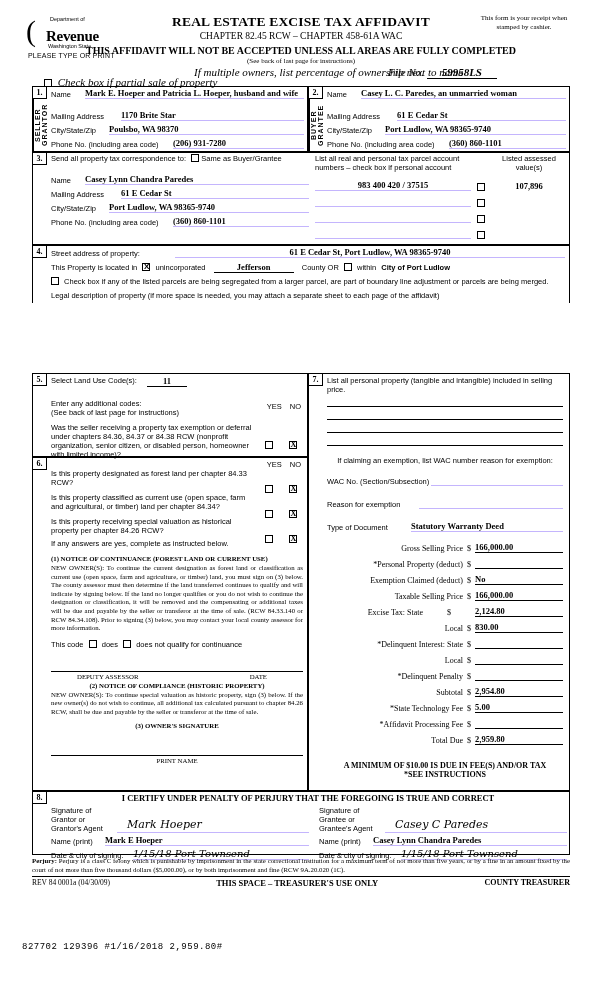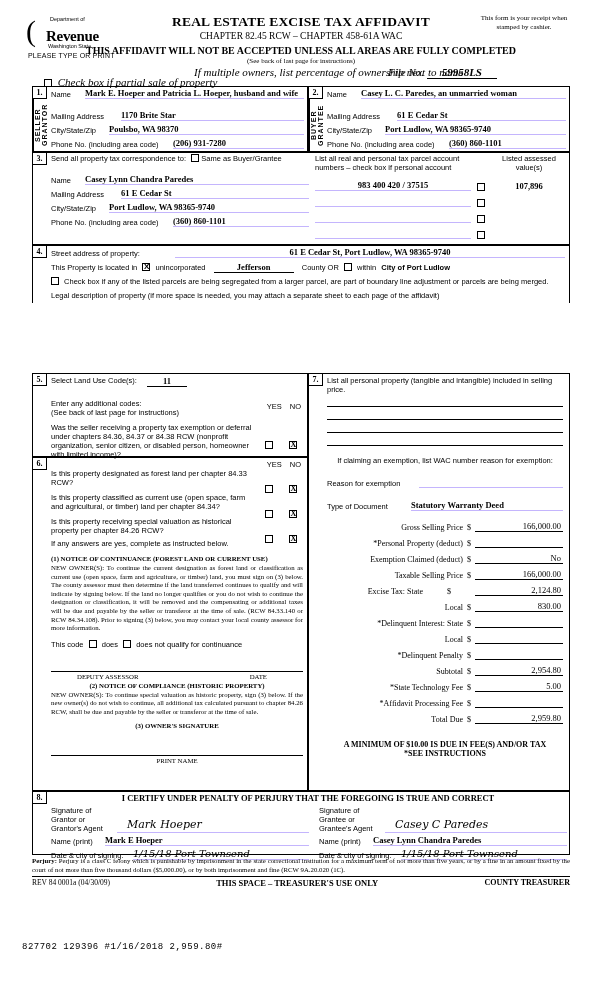--- a/index.html
+++ b/index.html
@@ -25,21 +25,21 @@
   .vtab{position:absolute;left:0;top:12px;width:14px;bottom:0;border-right:1px solid #000;font-size:7px;font-weight:bold;text-align:center;writing-mode:vertical-rl;transform:rotate(180deg);display:flex;align-items:center;justify-content:center;font-family:"Liberation Sans",sans-serif;letter-spacing:1px;}
   .ul{border-bottom:1px solid #000;display:inline-block;}
   .row{position:absolute;font-size:11px;font-style:italic;}
   .cb{display:inline-block;width:8px;height:8px;border:1px solid #000;vertical-align:-1px;box-sizing:border-box;position:relative;}
   .cb.x::after{content:"X";position:absolute;left:0.5px;top:-2px;font-size:8px;line-height:9px;font-weight:bold;}
   .small{font-size:6.8px;}
   .ln{border-bottom:1px solid #c4b5fd;}
   .amtline{display:flex;align-items:flex-end;font-size:8px;}
   .amtlabel{flex:1;text-align:right;padding-right:4px;font-size:8px;}
   .amtdollar{width:8px;}
-  .amtval{width:86px;border-bottom:1px solid #000;text-align:right;font-weight:normal;font-size:8.5px;padding-right:2px;}
+  .amtval{width:86px;border-bottom:1px solid #000;font-weight:bold;font-size:8.5px;padding-right:2px;}
   .cursive{font-family:"DejaVu Serif",serif;font-style:italic;font-size:11px;}
   .footnum{position:absolute;left:22px;top:942px;font-family:"Liberation Mono",monospace;font-size:9px;letter-spacing:.5px;}
   .bold{font-weight:bold;}
   .c{text-align:center;}
 </style>
 </head>
 <body>
 
 <div class="page">
  <div class="sheet">
@@ -265,20 +265,24 @@
 
   <div class="box" style="left:290px;top:365px;width:262px;height:418px;">
     <div class="num">7.</div>
     <div style="position:absolute;left:18px;top:2px;right:6px;">
       <div class="lbl" style="line-height:9px;">List all personal property (tangible and intangible) included in selling price.</div>
       <div style="border-bottom:1px solid #000;height:12px;"></div>
       <div style="border-bottom:1px solid #000;height:12px;"></div>
       <div style="border-bottom:1px solid #000;height:12px;"></div>
       <div style="border-bottom:1px solid #000;height:12px;"></div>
       <div class="lbl" style="margin-top:10px;line-height:9px;text-align:center;">If claiming an exemption, list WAC number reason for exemption:</div>
+      <div style="display:flex;align-items:flex-end;margin-top:10px;">
+        <span class="lbl" style="width:104px;">WAC No. (Section/Subsection)</span>
+        <span class="val ln" style="flex:1;">&nbsp;</span>
+      </div>
       <div style="display:flex;align-items:flex-end;margin-top:12px;">
         <span class="lbl" style="width:92px;">Reason for exemption</span>
         <span class="val ln" style="flex:1;">&nbsp;</span>
       </div>
       <div style="display:flex;align-items:flex-end;margin-top:12px;">
         <span class="lbl" style="width:84px;">Type of Document</span>
         <span class="val ln" style="flex:1;">Statutory Warranty Deed</span>
       </div>
 
       <div style="margin-top:10px;">

